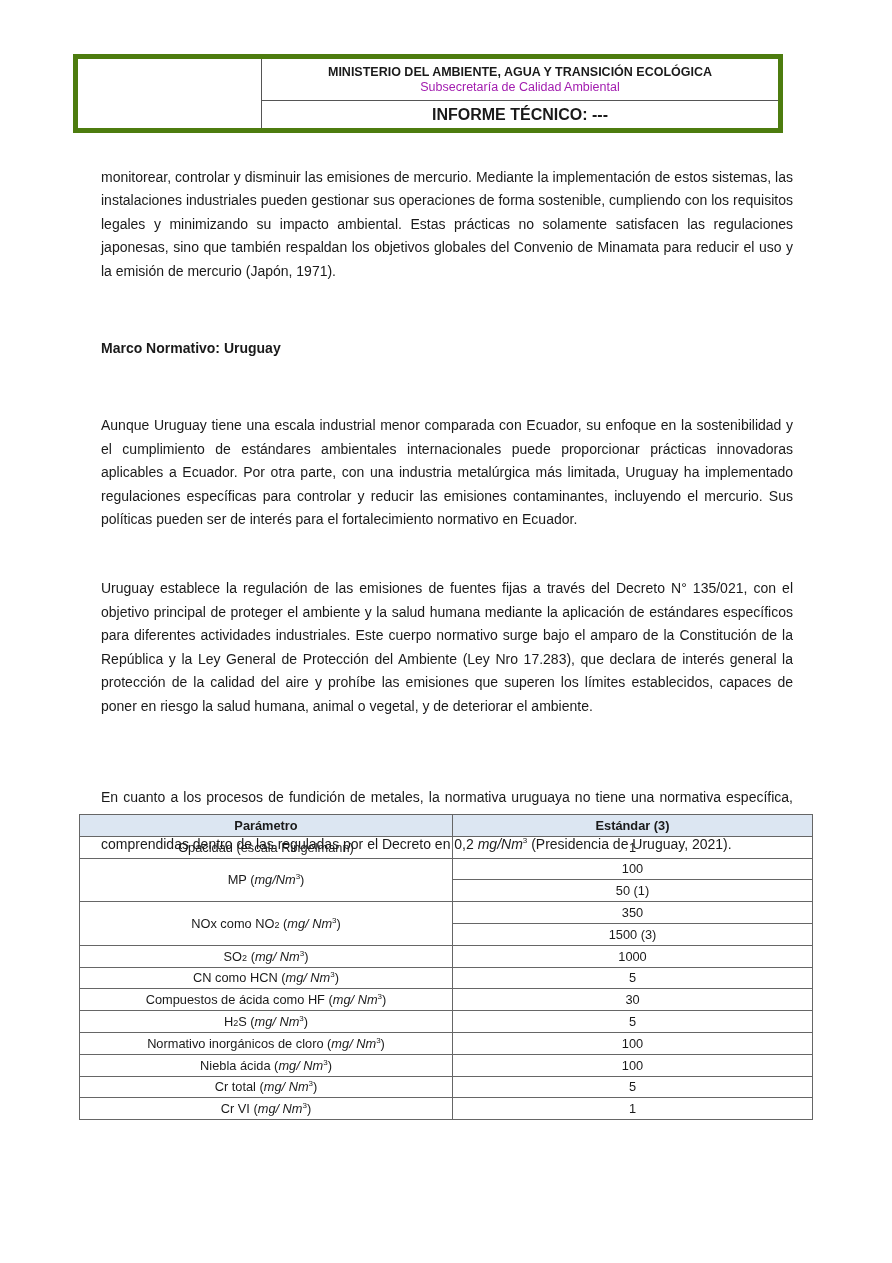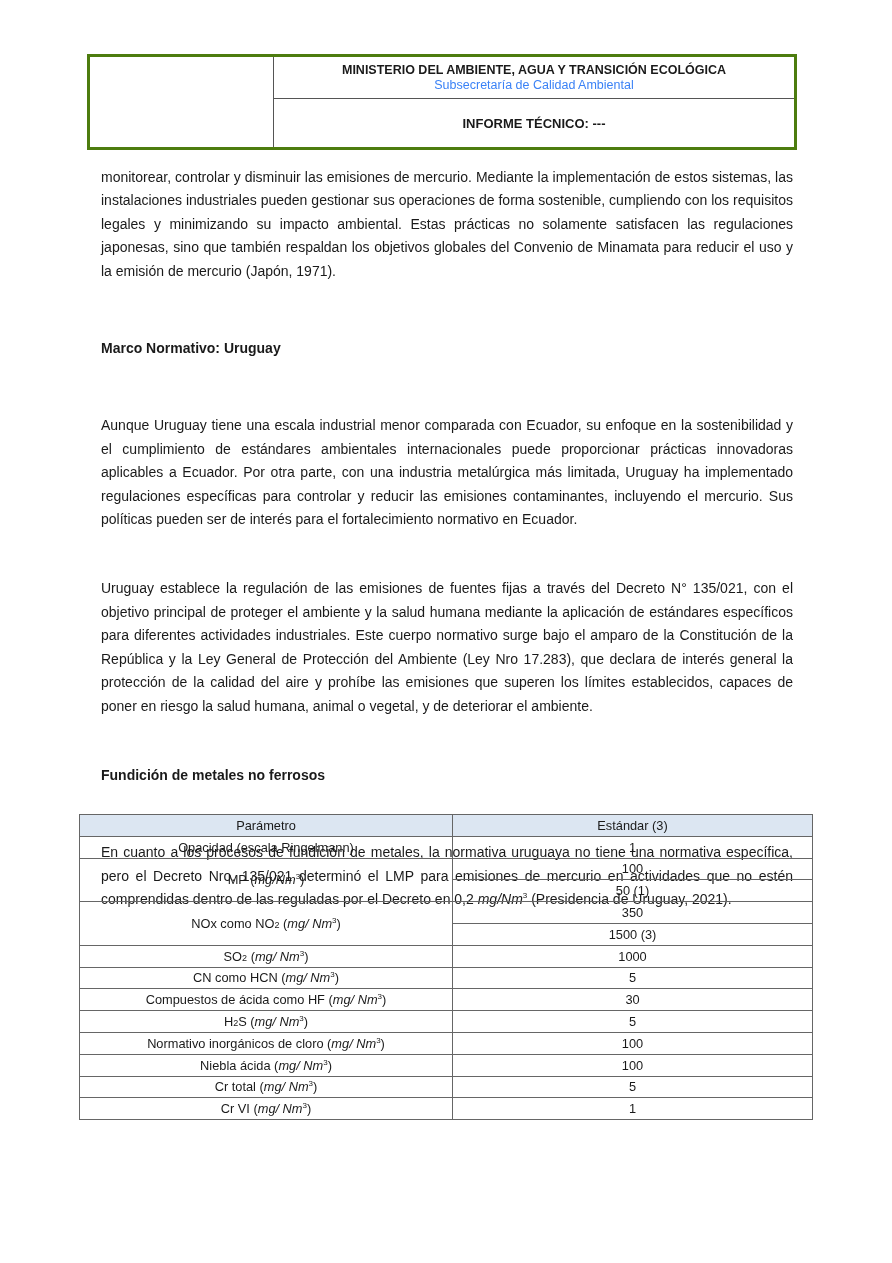--- a/index.html
+++ b/index.html
@@ -1,45 +1,45 @@
 <!DOCTYPE html>
 <html><head>
   <meta charset="utf-8">
   <style>
     html, body { margin: 0; padding: 0; background: #ffffff; }
     body {
       width: 892px; height: 1263px; position: relative; overflow: hidden;
       font-family: "Liberation Sans", sans-serif; color: #1a1a1a;
     }
     .header {
-      position: absolute; left: 87px; top: 54px; width: 710px; height: 96px;
-      border: 3px solid #4d7c0f; display: flex; box-sizing: border-box;
+      position: absolute; left: 73px; top: 54px; width: 710px; height: 79px;
+      border: 5px solid #4d7c0f; display: flex; box-sizing: border-box;
     }
     .header .logo-cell { width: 183px; border-right: 1px solid #555; }
     .header .right { flex: 1; display: flex; flex-direction: column; }
     .header .top { height: 42px; border-bottom: 1px solid #555; text-align: center; box-sizing: border-box; padding-top: 6px; }
     .header .ministry { font-weight: bold; font-size: 12.5px; line-height: 15px; }
-    .header .sub { color: #3b82f6; font-size: 12.5px; line-height: 15px; }
-    .header .bottom { flex: 1; font-weight: bold; font-size: 13px; display: flex; align-items: center; justify-content: center; }
+    .header .sub { color: #a21caf; font-size: 12.5px; line-height: 15px; }
+    .header .bottom { flex: 1; font-weight: bold; font-size: 16px; display: flex; align-items: center; justify-content: center; }
 
     .content { position: absolute; left: 85px; top: 150px; width: 724px; font-size: 14px; line-height: 23.4px; }
     .para { text-align: justify; margin: 16px; }
     .heading { font-weight: bold; margin: 16px; }
     .gap-s { height: 22px; }
     .gap-m { height: 14px; }
     .caption { text-align: center; font-size: 12.8px; margin: 0; }
 
     table.std {
       position: absolute; left: 79px; top: 814px; width: 734px;
       border-collapse: collapse; font-size: 12.8px;
     }
     table.std td, table.std th {
       border: 1px solid #666; text-align: center; height: 20.8px; padding: 0; font-weight: normal;
     }
-    table.std th { background: #dce6f2; font-weight: normal; }
+    table.std th { background: #dce6f2; font-weight: bold; }
     table.std td.param { width: 372px; }
     sup { font-size: 8px; vertical-align: super; line-height: 0; }
     sub { font-size: 9px; vertical-align: baseline; }
     em { }
   </style>
 </head>
 <body>
 
 <div class="header">
   <div class="logo-cell"></div>
@@ -54,21 +54,20 @@
 
 <div class="content">
   <p class="para">monitorear, controlar y disminuir las emisiones de mercurio. Mediante la implementación de estos sistemas, las instalaciones industriales pueden gestionar sus operaciones de forma sostenible, cumpliendo con los requisitos legales y minimizando su impacto ambiental. Estas prácticas no solamente satisfacen las regulaciones japonesas, sino que también respaldan los objetivos globales del Convenio de Minamata para reducir el uso y la emisión de mercurio (Japón, 1971).</p>
   <div class="gap-s"></div>
   <p class="heading">Marco Normativo: Uruguay</p>
   <div class="gap-s"></div>
   <p class="para">Aunque Uruguay tiene una escala industrial menor comparada con Ecuador, su enfoque en la sostenibilidad y el cumplimiento de estándares ambientales internacionales puede proporcionar prácticas innovadoras aplicables a Ecuador. Por otra parte, con una industria metalúrgica más limitada, Uruguay ha implementado regulaciones específicas para controlar y reducir las emisiones contaminantes, incluyendo el mercurio. Sus políticas pueden ser de interés para el fortalecimiento normativo en Ecuador.</p>
   <div class="gap-m"></div>
   <p class="para">Uruguay establece la regulación de las emisiones de fuentes fijas a través del Decreto N° 135/021, con el objetivo principal de proteger el ambiente y la salud humana mediante la aplicación de estándares específicos para diferentes actividades industriales. Este cuerpo normativo surge bajo el amparo de la Constitución de la República y la Ley General de Protección del Ambiente (Ley Nro 17.283), que declara de interés general la protección de la calidad del aire y prohíbe las emisiones que superen los límites establecidos, capaces de poner en riesgo la salud humana, animal o vegetal, y de deteriorar el ambiente.</p>
   <div class="gap-m"></div>
-  <p class="heading">Fundición de metales no ferrosos</p>
   <div class="gap-s"></div>
   <p class="para"><span>En cuanto a los procesos de fundición de metales, la normativa uruguaya no tiene una normativa específica, pero el Decreto Nro. 135/021 determinó el LMP para emisiones de mercurio en actividades que no estén comprendidas dentro de las reguladas por el Decreto en 0,2 </span><em>mg/Nm</em><sup>3</sup><span> (Presidencia de Uruguay, 2021).</span></p>
   <div class="gap-m"></div>
 </div>
 
 <table class="std">
   <tbody>
       <tr>
     <th>Parámetro</th>
     <th>Estándar (3)</th>

